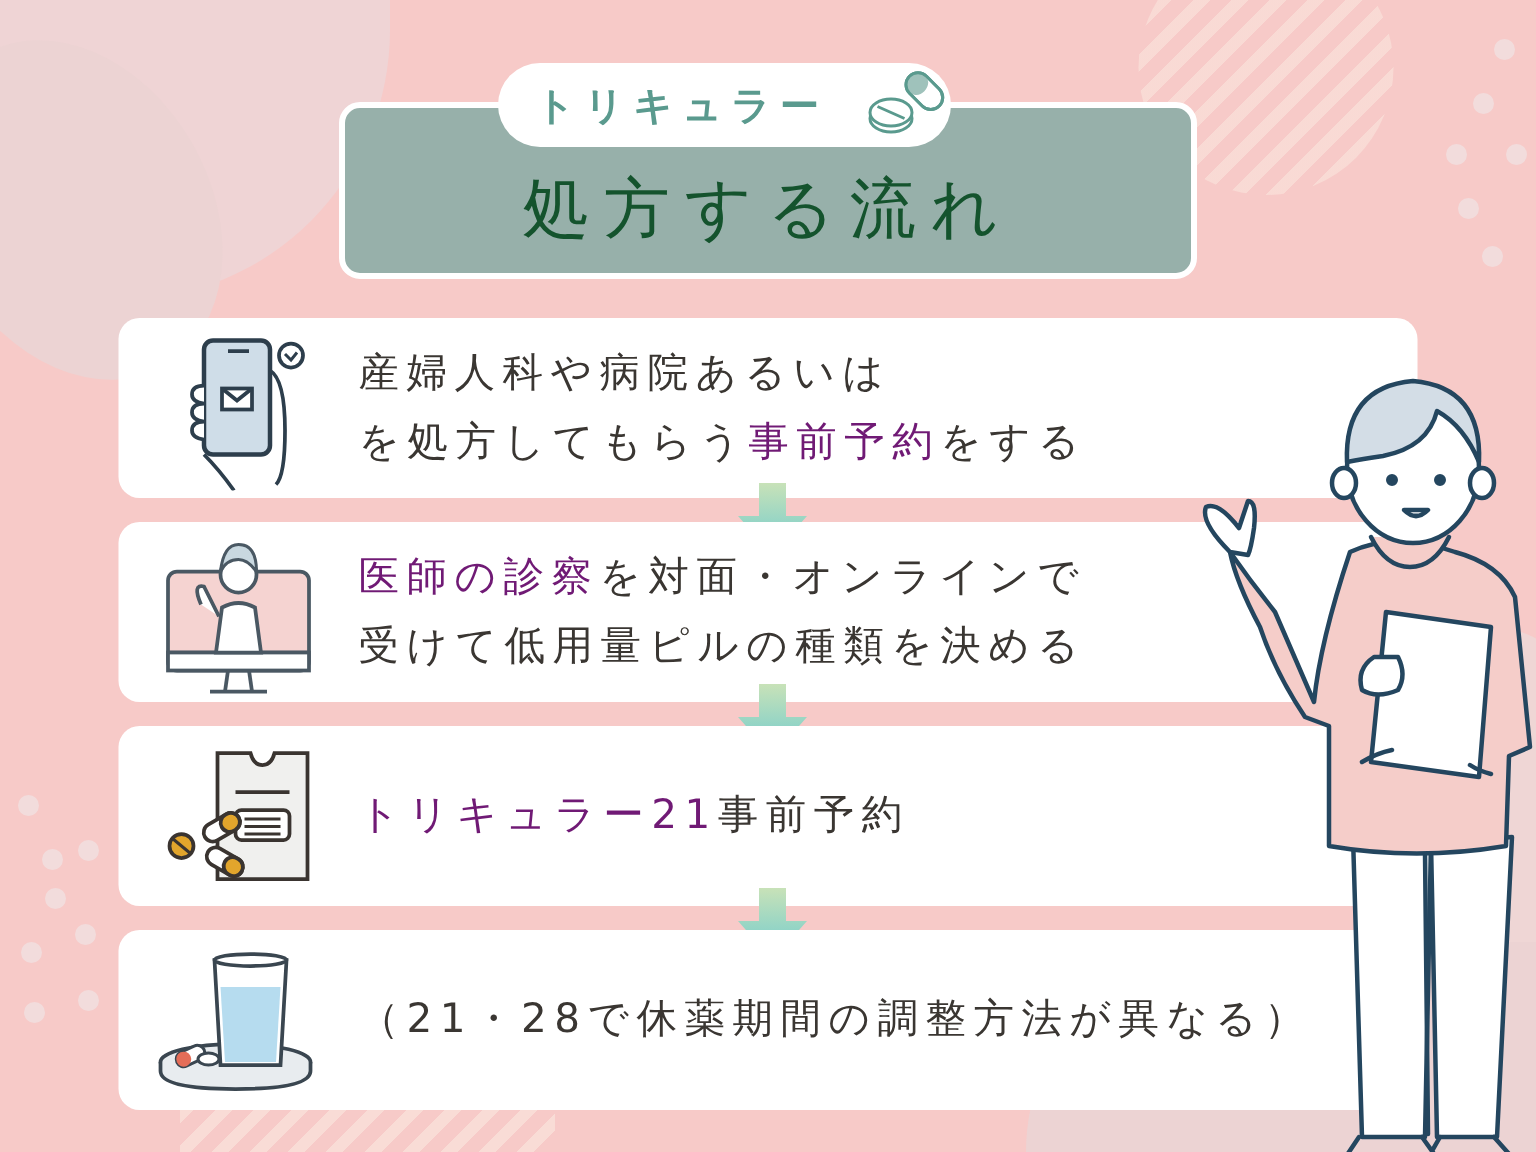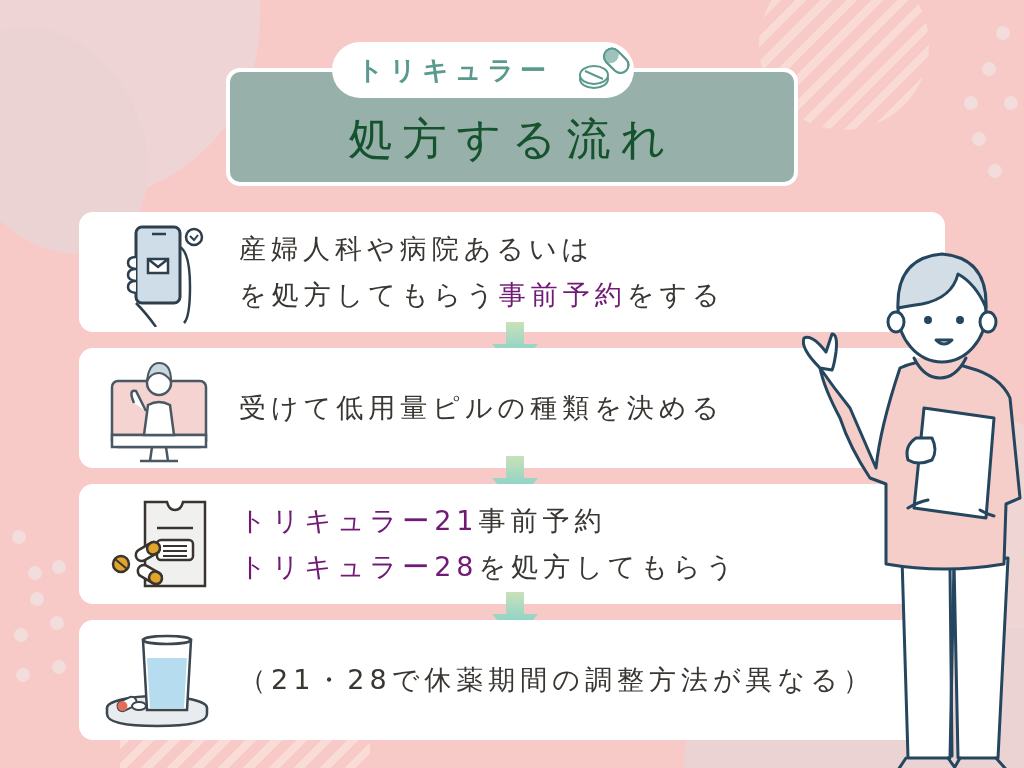--- a/index.html
+++ b/index.html
@@ -150,20 +150,21 @@
       <line x1="48" y1="94" x2="46" y2="108" stroke="#4a5863" stroke-width="2.5"></line>
       <line x1="62" y1="94" x2="64" y2="108" stroke="#4a5863" stroke-width="2.5"></line>
       <line x1="36" y1="108" x2="74" y2="108" stroke="#4a5863" stroke-width="2.5"></line>
       <path d="M40 82 l4 -30 q11 -6 22 0 l4 30 z" fill="#fff" stroke="#4a5863" stroke-width="2.5"></path>
       <circle cx="55" cy="30" r="12" fill="#fff" stroke="#4a5863" stroke-width="2.5"></circle>
       <path d="M43 28 q2 -18 12 -18 q12 0 12 18 q-6 -8 -12 -8 q-8 0 -12 8" fill="#c9d8e0" stroke="#4a5863" stroke-width="2"></path>
       <path d="M30 50 q-6 -14 2 -12 q4 8 10 20" fill="#fff" stroke="#4a5863" stroke-width="2.5"></path>
     </svg>
   </div>
   <div class="text">
+    <div><span class="hl">医師の診察</span><span>を対面・オンラインで</span></div>
     <div>受けて低用量ピルの種類を決める</div>
   </div>
 </div>
 
 <svg class="arrow" style="top:456px" viewBox="0 0 46 48">
   <polygon points="14,0 32,0 32,22 46,22 23,48 0,22 14,22" fill="url(#ag)"></polygon>
 </svg>
 
 <div class="card" style="top:484px;height:120px">
   <div class="icon-wrap">
@@ -181,21 +182,20 @@
       <g transform="rotate(30 50 80)">
           <rect x="38" y="74" width="26" height="12" rx="6" fill="#fff" stroke="#3a3430" stroke-width="2.5"></rect>
           <rect x="51" y="74" width="13" height="12" rx="6" fill="#e2a52c" stroke="#3a3430" stroke-width="2.5"></rect>
         </g>
       <circle cx="22" cy="70" r="8" fill="#e2a52c" stroke="#3a3430" stroke-width="2.5"></circle>
       <line x1="16" y1="65" x2="28" y2="75" stroke="#3a3430" stroke-width="2"></line>
     </svg>
   </div>
   <div class="text">
     <div><span class="hl">トリキュラー21</span><span>事前予約</span></div>
-    <div><span class="hl">トリキュラー28</span><span>を処方してもらう</span></div>
   </div>
 </div>
 
 <svg class="arrow" style="top:592px" viewBox="0 0 46 48">
   <polygon points="14,0 32,0 32,22 46,22 23,48 0,22 14,22" fill="url(#ag)"></polygon>
 </svg>
 
 <div class="card" style="top:620px;height:120px">
   <div class="icon-wrap">
     <svg width="120" height="100" viewBox="0 0 120 100">

